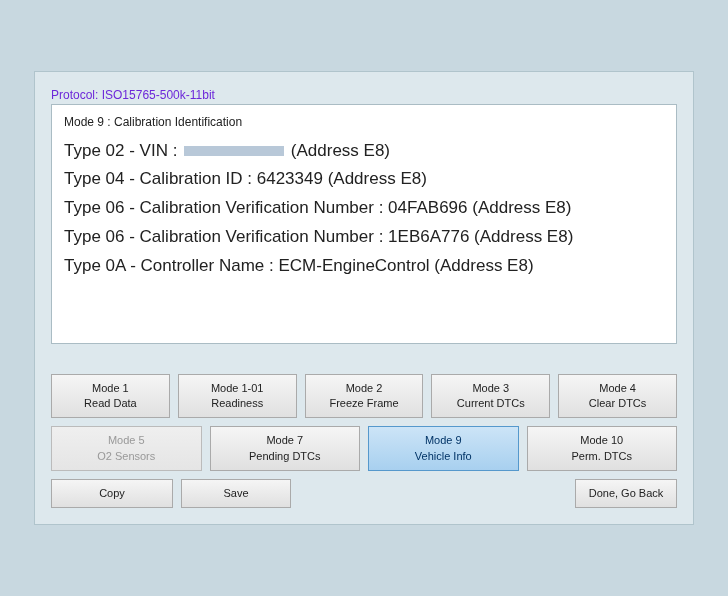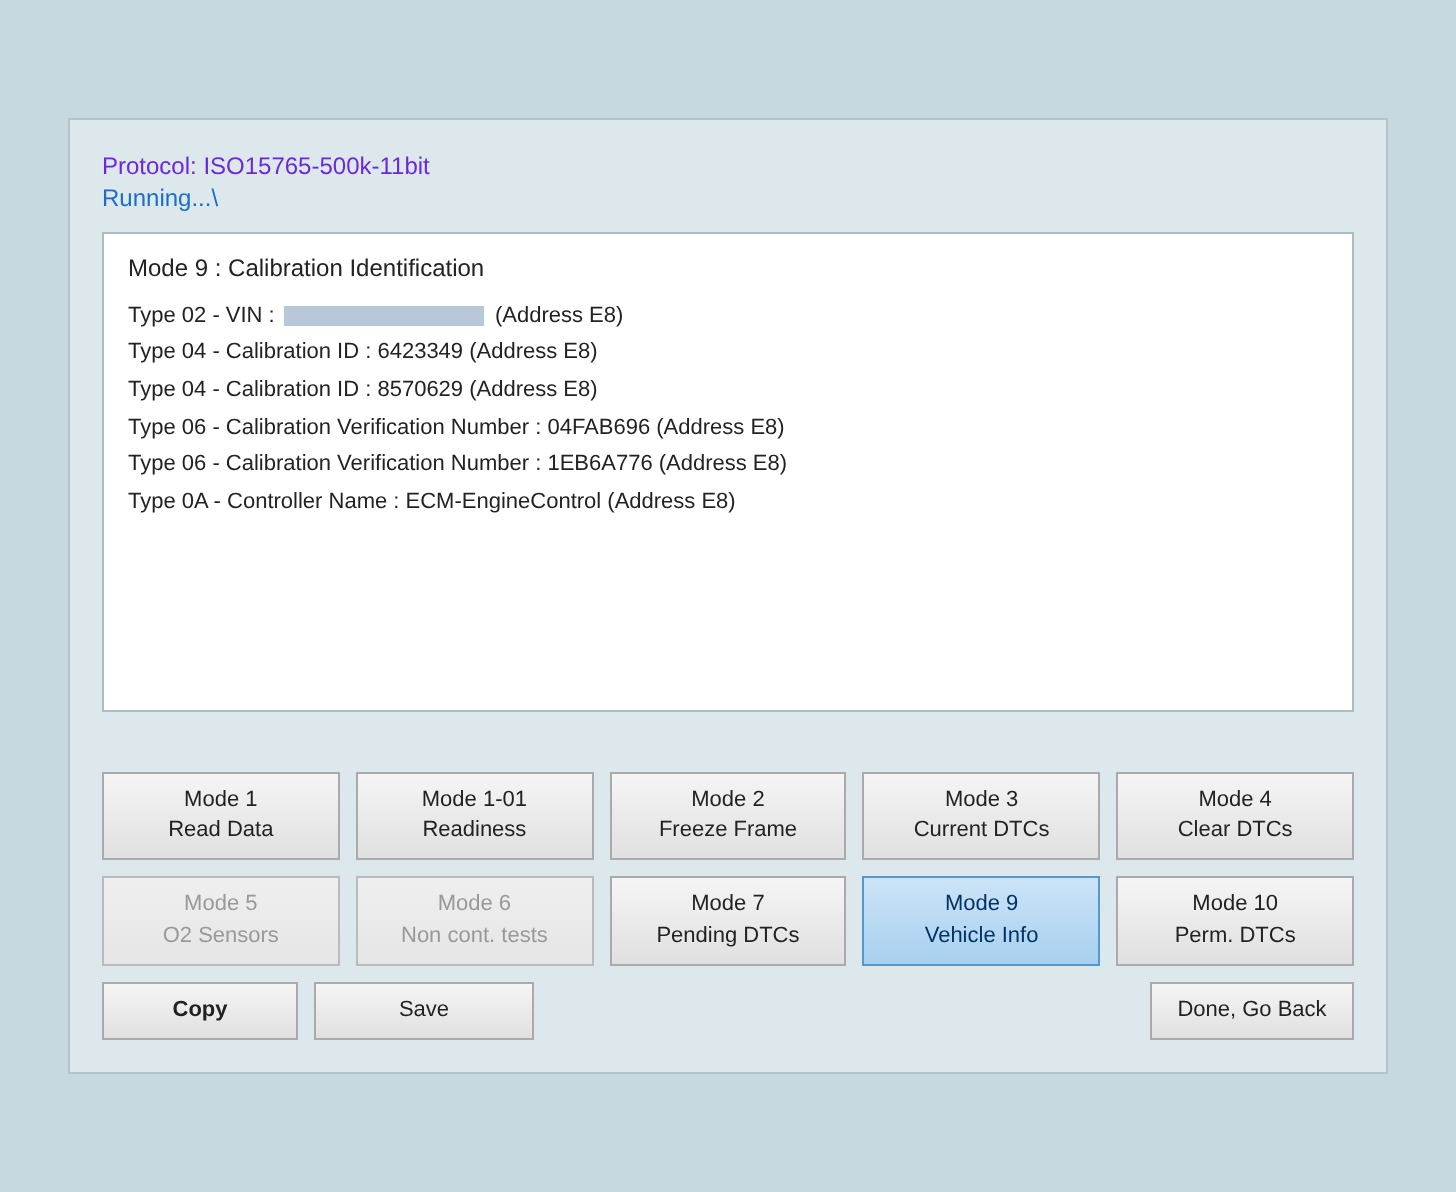--- a/index.html
+++ b/index.html
@@ -50,21 +50,21 @@
     }
 
     .data-box-title {
       font-size: 12px;
       font-weight: normal;
       margin-bottom: 8px;
       color: #222;
     }
 
     .data-line {
-      font-size: 11px;
+      font-size: 17px;
       color: #222;
       line-height: 1.7;
     }
 
     .vin-redacted {
       display: inline-block;
       background-color: #b8c8d8;
       width: 100px;
       height: 10px;
       vertical-align: middle;
@@ -121,49 +121,46 @@
 
     .btn-done {
       width: 120px;
     }
   </style>
 </head>
 <body>
 
 <div class="main-panel">
   <div class="protocol-label">Protocol: ISO15765-500k-11bit</div>
-  <div class="running-label">Running...\</div>
 
   <div class="data-box">
     <div class="data-box-title">Mode 9 : Calibration Identification</div>
     <div class="data-line">
       Type 02 - VIN : <span class="vin-redacted"></span> (Address E8)
     </div>
     <div class="data-line">Type 04 - Calibration ID : 6423349 (Address E8)</div>
-    <div class="data-line">Type 04 - Calibration ID : 8570629 (Address E8)</div>
     <div class="data-line">Type 06 - Calibration Verification Number : 04FAB696 (Address E8)</div>
     <div class="data-line">Type 06 - Calibration Verification Number : 1EB6A776 (Address E8)</div>
     <div class="data-line">Type 0A - Controller Name : ECM-EngineControl (Address E8)</div>
   </div>
 
   <div class="button-row">
     <button class="btn">Mode 1<br>Read Data</button>
     <button class="btn">Mode 1-01<br>Readiness</button>
     <button class="btn">Mode 2<br>Freeze Frame</button>
     <button class="btn">Mode 3<br>Current DTCs</button>
     <button class="btn">Mode 4<br>Clear DTCs</button>
   </div>
 
   <div class="button-row">
     <button class="btn disabled">Mode 5<br>O2 Sensors</button>
-    <button class="btn disabled">Mode 6<br>Non cont. tests</button>
     <button class="btn">Mode 7<br>Pending DTCs</button>
     <button class="btn active">Mode 9<br>Vehicle Info</button>
     <button class="btn">Mode 10<br>Perm. DTCs</button>
   </div>
 
   <div class="bottom-row">
-    <button class="btn" style="width:98px;font-weight:bold;">Copy</button>
+    <button class="btn" style="width:122px;">Copy</button>
     <button class="btn" style="width:110px;">Save</button>
     <div class="spacer"></div>
     <button class="btn btn-done">Done, Go Back</button>
   </div>
 </div>
 
 </body></html>

